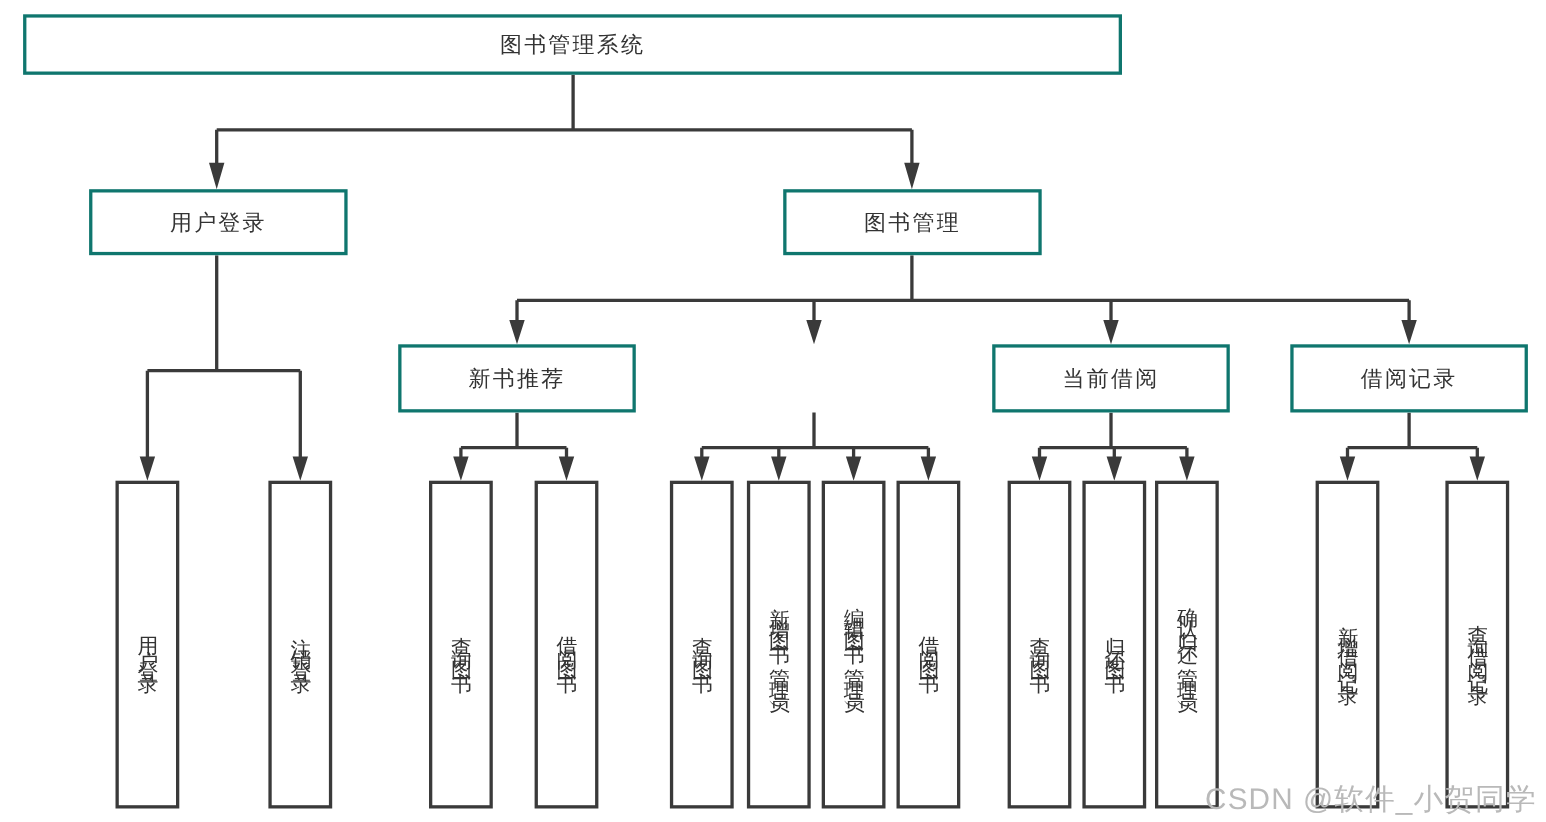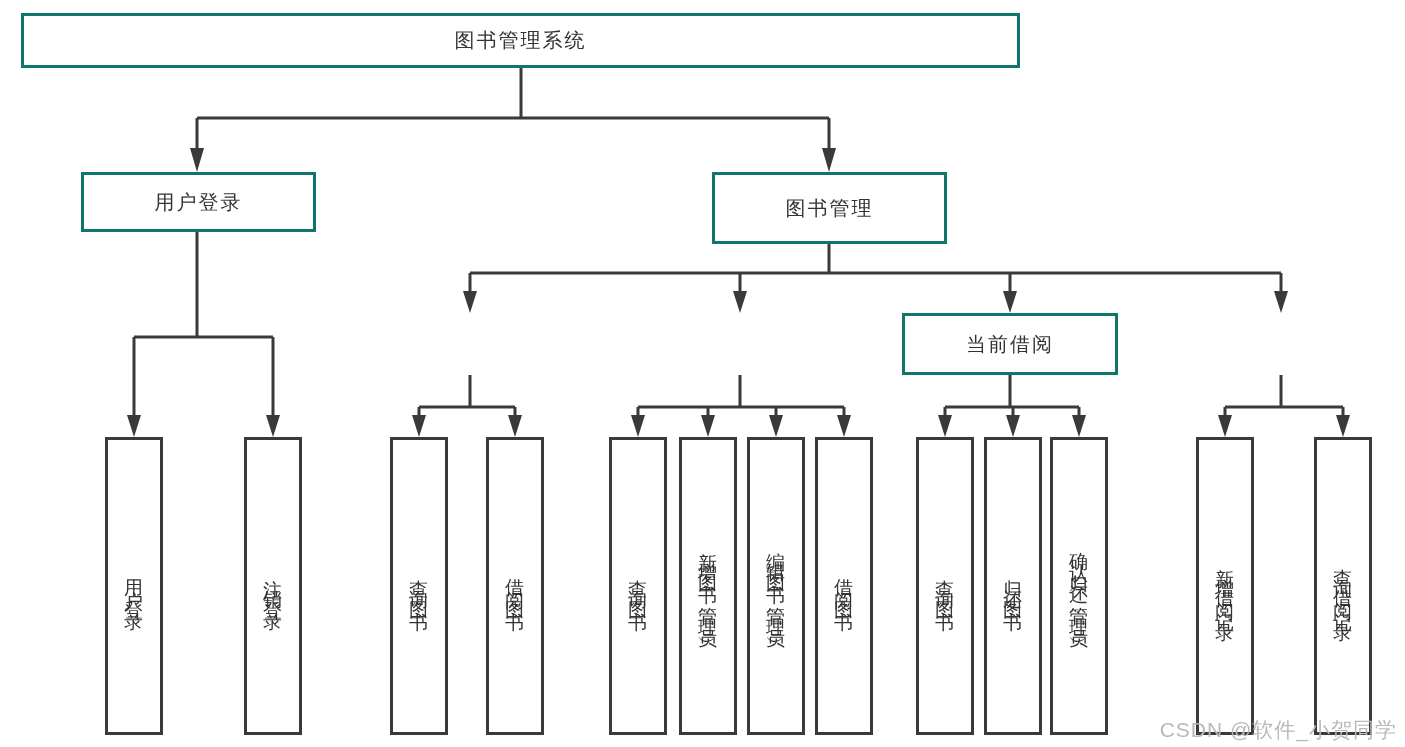--- a/index.html
+++ b/index.html
@@ -48,21 +48,21 @@
   .vtext {
     writing-mode: vertical-rl;
     text-orientation: mixed;
     font-size: 19px;
     letter-spacing: 11px;
     color: #333333;
     line-height: 1;
   }
   .root-box   { left: 21px;  top: 13px;  width: 999px; height: 55px; }
   .box-user-login { left: 81px;  top: 172px; width: 235px; height: 60px; }
-  .box-book-mgmt  { left: 712px; top: 172px; width: 235px; height: 72px; }
+  .box-book-mgmt  { left: 712px; top: 172px; width: 235px; height: 60px; }
   .box-l3 { top: 313px; width: 216px; height: 62px; }
   .box-new-book   { left: 362px; }
   .box-borrowing  { left: 632px; }
   .box-current    { left: 902px; }
   .box-records    { left: 1173px; }
   .leaf-1  { left: 105px; }
   .leaf-2  { left: 244px; }
   .leaf-3  { left: 390px; }
   .leaf-4  { left: 486px; }
   .leaf-5  { left: 609px; }
@@ -71,21 +71,21 @@
   .leaf-8  { left: 815px; }
   .leaf-9  { left: 916px; }
   .leaf-10 { left: 984px; }
   .leaf-11 { left: 1050px; }
   .leaf-12 { left: 1196px; }
   .leaf-13 { left: 1314px; }
   .watermark {
     position: absolute;
     right: 8px;
     bottom: 3px;
-    font-size: 21px;
+    font-size: 27px;
     color: #b9b9b9;
     letter-spacing: 1px;
     white-space: nowrap;
   }
 </style>
 </head>
 <body>
 
 <div id="stage">
 
@@ -121,22 +121,28 @@
     <span>图书管理系统</span>
   </div>
 
   <div class="hbox box-user-login">
     <span>用户登录</span>
   </div>
   <div class="hbox box-book-mgmt">
     <span>图书管理</span>
   </div>
 
+  <div class="hbox box-l3 box-new-book">
+    <span>新书推荐</span>
+  </div>
   <div class="hbox box-l3 box-current">
     <span>当前借阅</span>
+  </div>
+  <div class="hbox box-l3 box-records">
+    <span>借阅记录</span>
   </div>
 
   <div class="vbox leaf-1">
     <span class="vtext">用户登录</span>
   </div>
   <div class="vbox leaf-2">
     <span class="vtext">注销登录</span>
   </div>
 
   <div class="vbox leaf-3">

